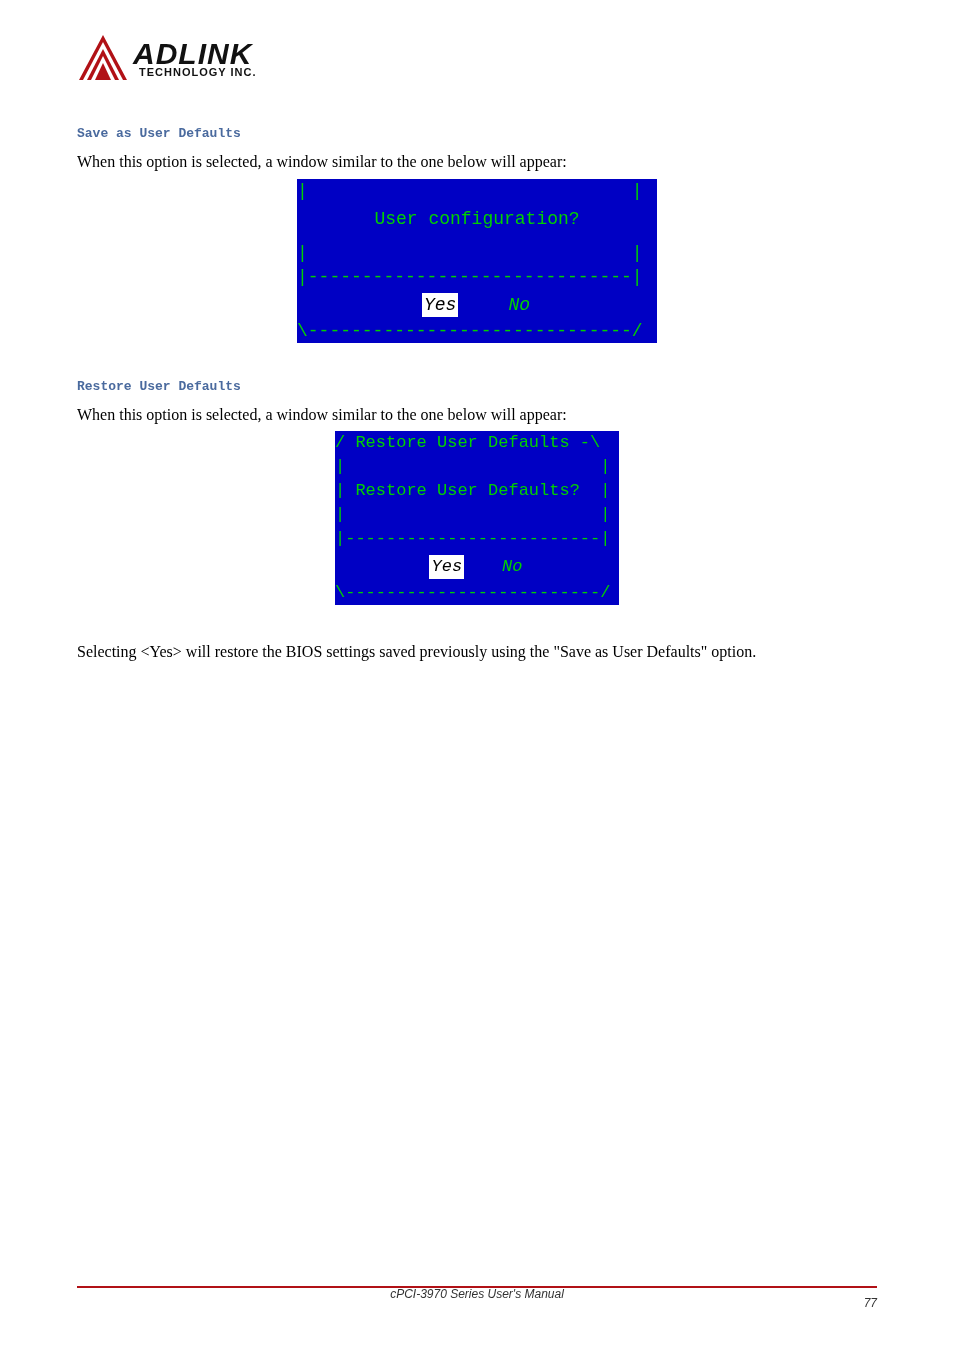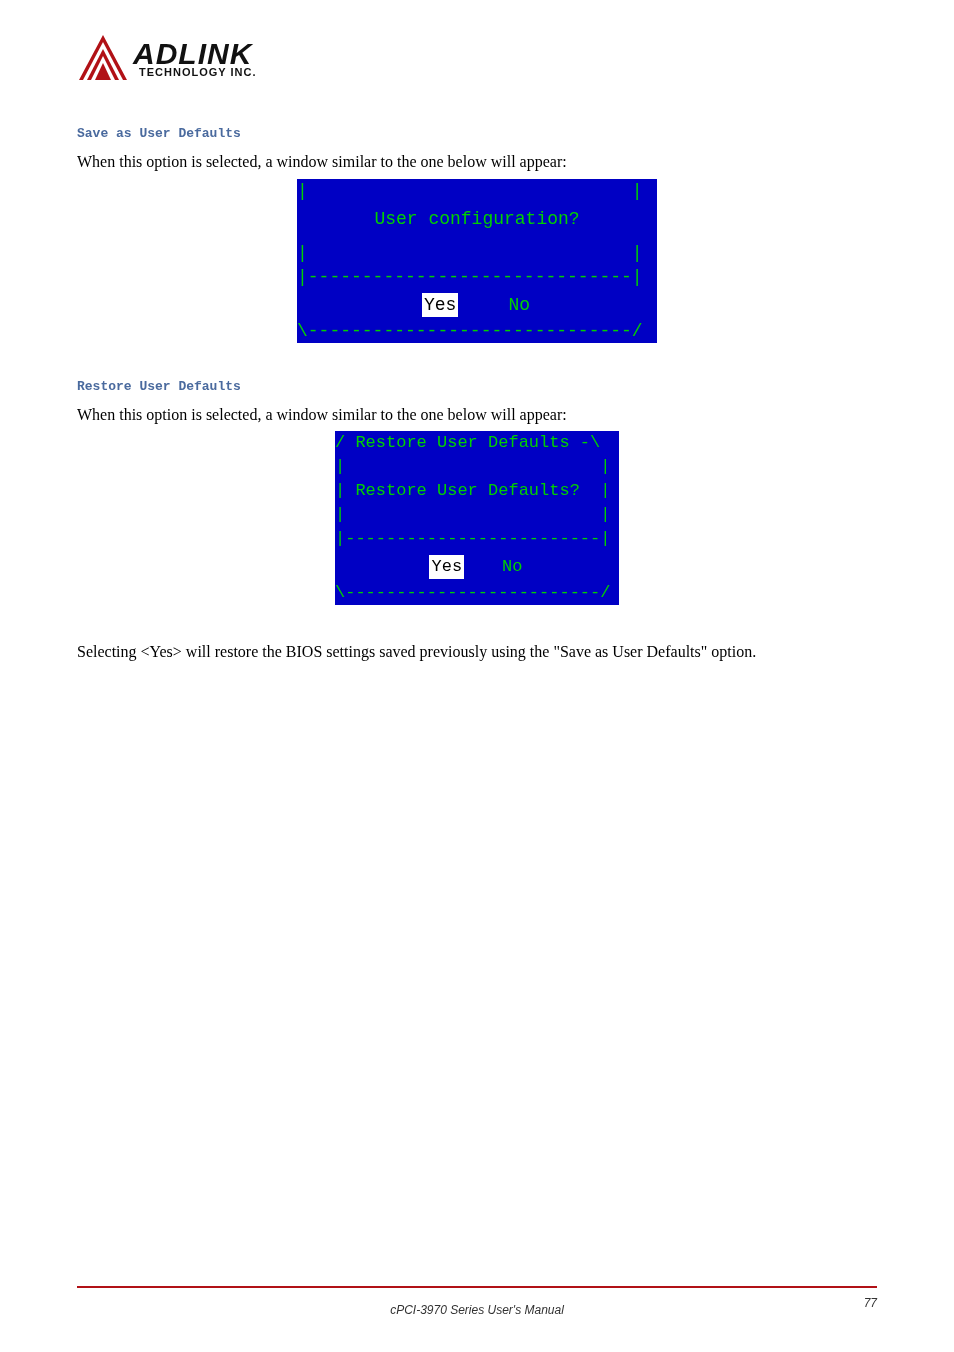--- a/index.html
+++ b/index.html
@@ -71,21 +71,21 @@
     text-align: center;
     padding: 4px 0 10px 0;
   }
   .bios-buttons {
     display: flex;
     justify-content: center;
     gap: 48px;
     padding: 4px 0 2px 0;
     color: #00d000;
   }
-  .bios-btn { padding: 0 2px; cursor: pointer; }
+  .bios-btn { padding: 0 2px; cursor: pointer; font-style: italic; }
   .bios-btn.selected { background: #ffffff; color: #000000; }
 
   
   .dialog1 { width: 360px; }
   .dialog2 { width: 284px; }
 
   .ascii {
     font-family: "Courier New", monospace;
     color: #00d000;
     white-space: pre;
@@ -94,21 +94,21 @@
   .footer-rule {
     position: absolute;
     left: 77px; right: 77px;
     bottom: 64px;
     height: 0;
     border-top: 2px solid #b11116;
   }
   .footer-text {
     position: absolute;
     left: 77px; right: 77px;
-    bottom: 35px;
+    bottom: 51px;
     font-family: Arial, Helvetica, sans-serif;
     font-size: 12px;
     font-style: italic;
     color: #333;
     text-align: center;
   }
   .footer-page {
     position: absolute;
     right: 77px;
     bottom: 42px;

